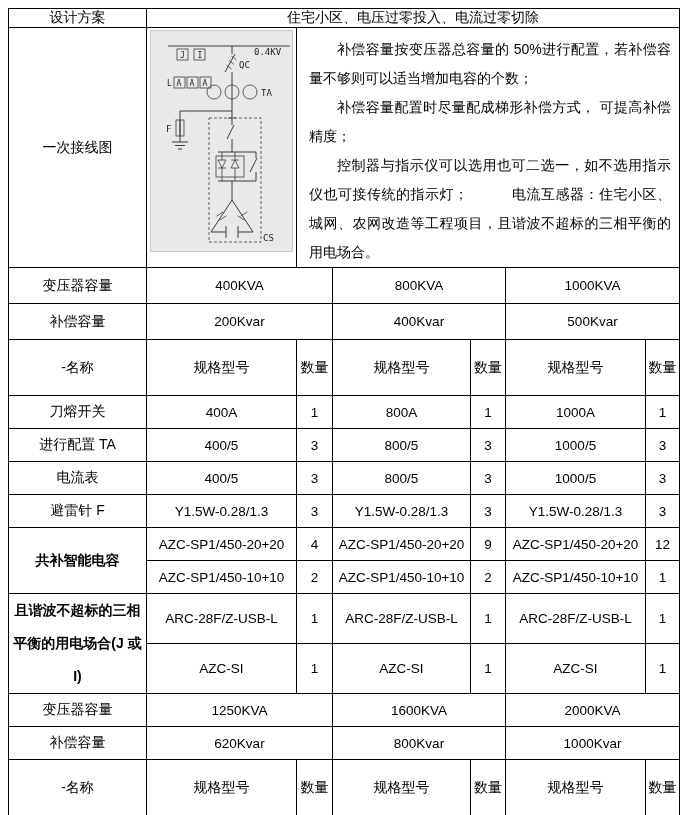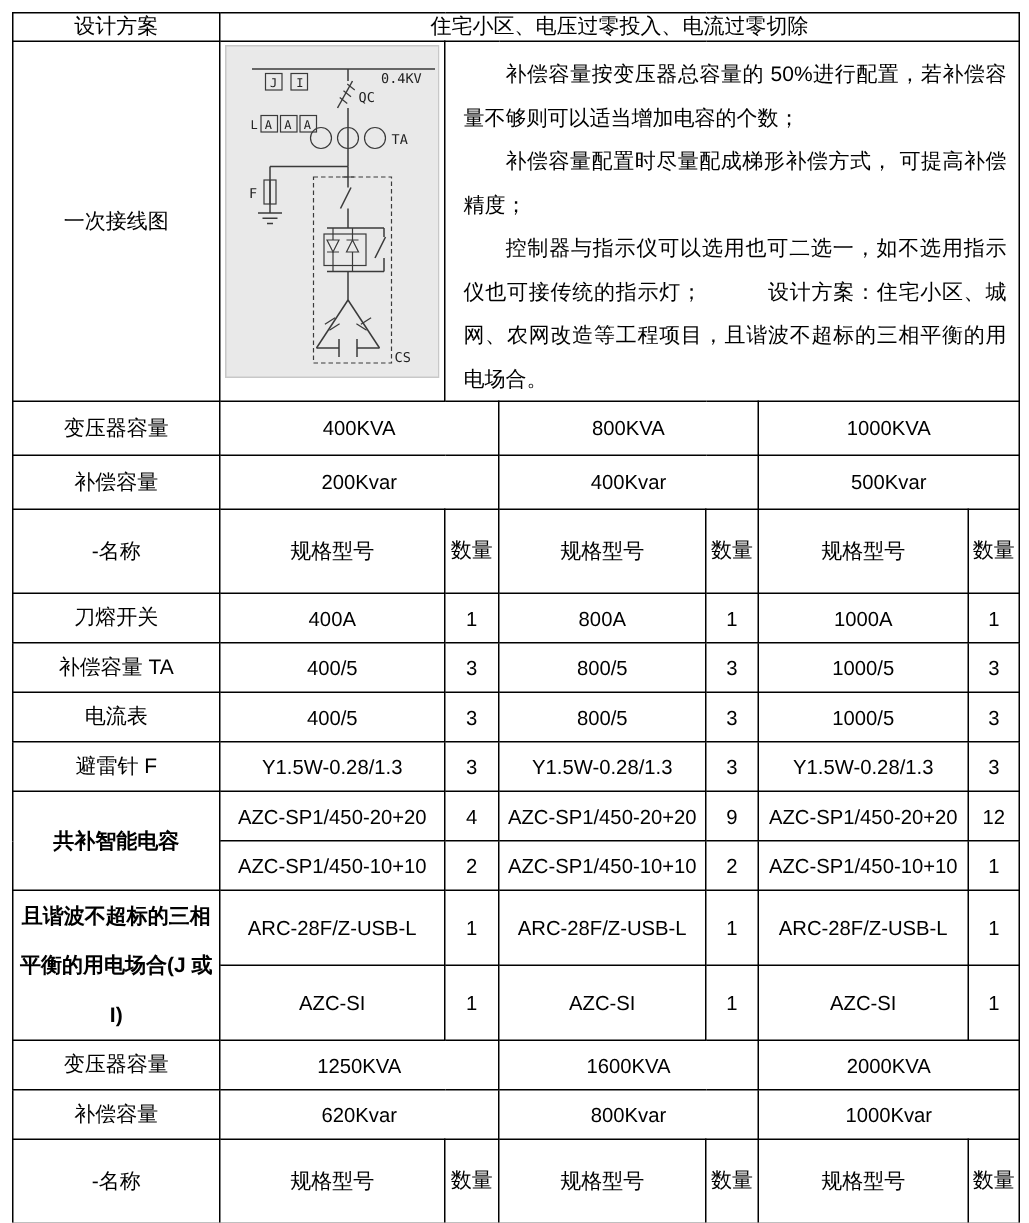--- a/index.html
+++ b/index.html
@@ -165,21 +165,21 @@
           <line class="thin" x1="66.6" y1="186.2" x2="73.4" y2="181.8"></line>
           <line class="thin" x1="69.6" y1="190.2" x2="76.4" y2="185.8"></line>
           <line class="thin" x1="90.6" y1="186.2" x2="97.4" y2="181.8"></line>
           <line class="thin" x1="87.6" y1="185.8" x2="94.4" y2="190.2"></line>
         </g>
       </svg>
     </td>
     <td class="desc-cell" colspan="5">
       <p>补偿容量按变压器总容量的 50%进行配置，若补偿容量不够则可以适当增加电容的个数；</p>
       <p>补偿容量配置时尽量配成梯形补偿方式， 可提高补偿精度；</p>
-      <p>控制器与指示仪可以选用也可二选一，如不选用指示仪也可接传统的指示灯；　　　设计方案：住宅小区、城网、农网改造等工程项目，且谐波不超标的三相平衡的用电场合。</p>
+      <p>控制器与指示仪可以选用也可二选一，如不选用指示仪也可接传统的指示灯；　　　电流互感器：住宅小区、城网、农网改造等工程项目，且谐波不超标的三相平衡的用电场合。</p>
     </td>
   </tr>
 
   <tr class="r36">
     <td class="zh">变压器容量</td>
     <td colspan="2">400KVA</td>
     <td colspan="2">800KVA</td>
     <td colspan="2">1000KVA</td>
   </tr>
   <tr class="r36">
@@ -202,21 +202,21 @@
   <tr class="r33">
     <td class="zh">刀熔开关</td>
     <td>400A</td>
     <td>1</td>
     <td>800A</td>
     <td>1</td>
     <td>1000A</td>
     <td>1</td>
   </tr>
   <tr class="r33">
-    <td class="zh">补偿容量 TA</td>
+    <td class="zh">进行配置 TA</td>
     <td>400/5</td>
     <td>3</td>
     <td>800/5</td>
     <td>3</td>
     <td>1000/5</td>
     <td>3</td>
   </tr>
   <tr class="r33">
     <td class="zh">电流表</td>
     <td>400/5</td>

